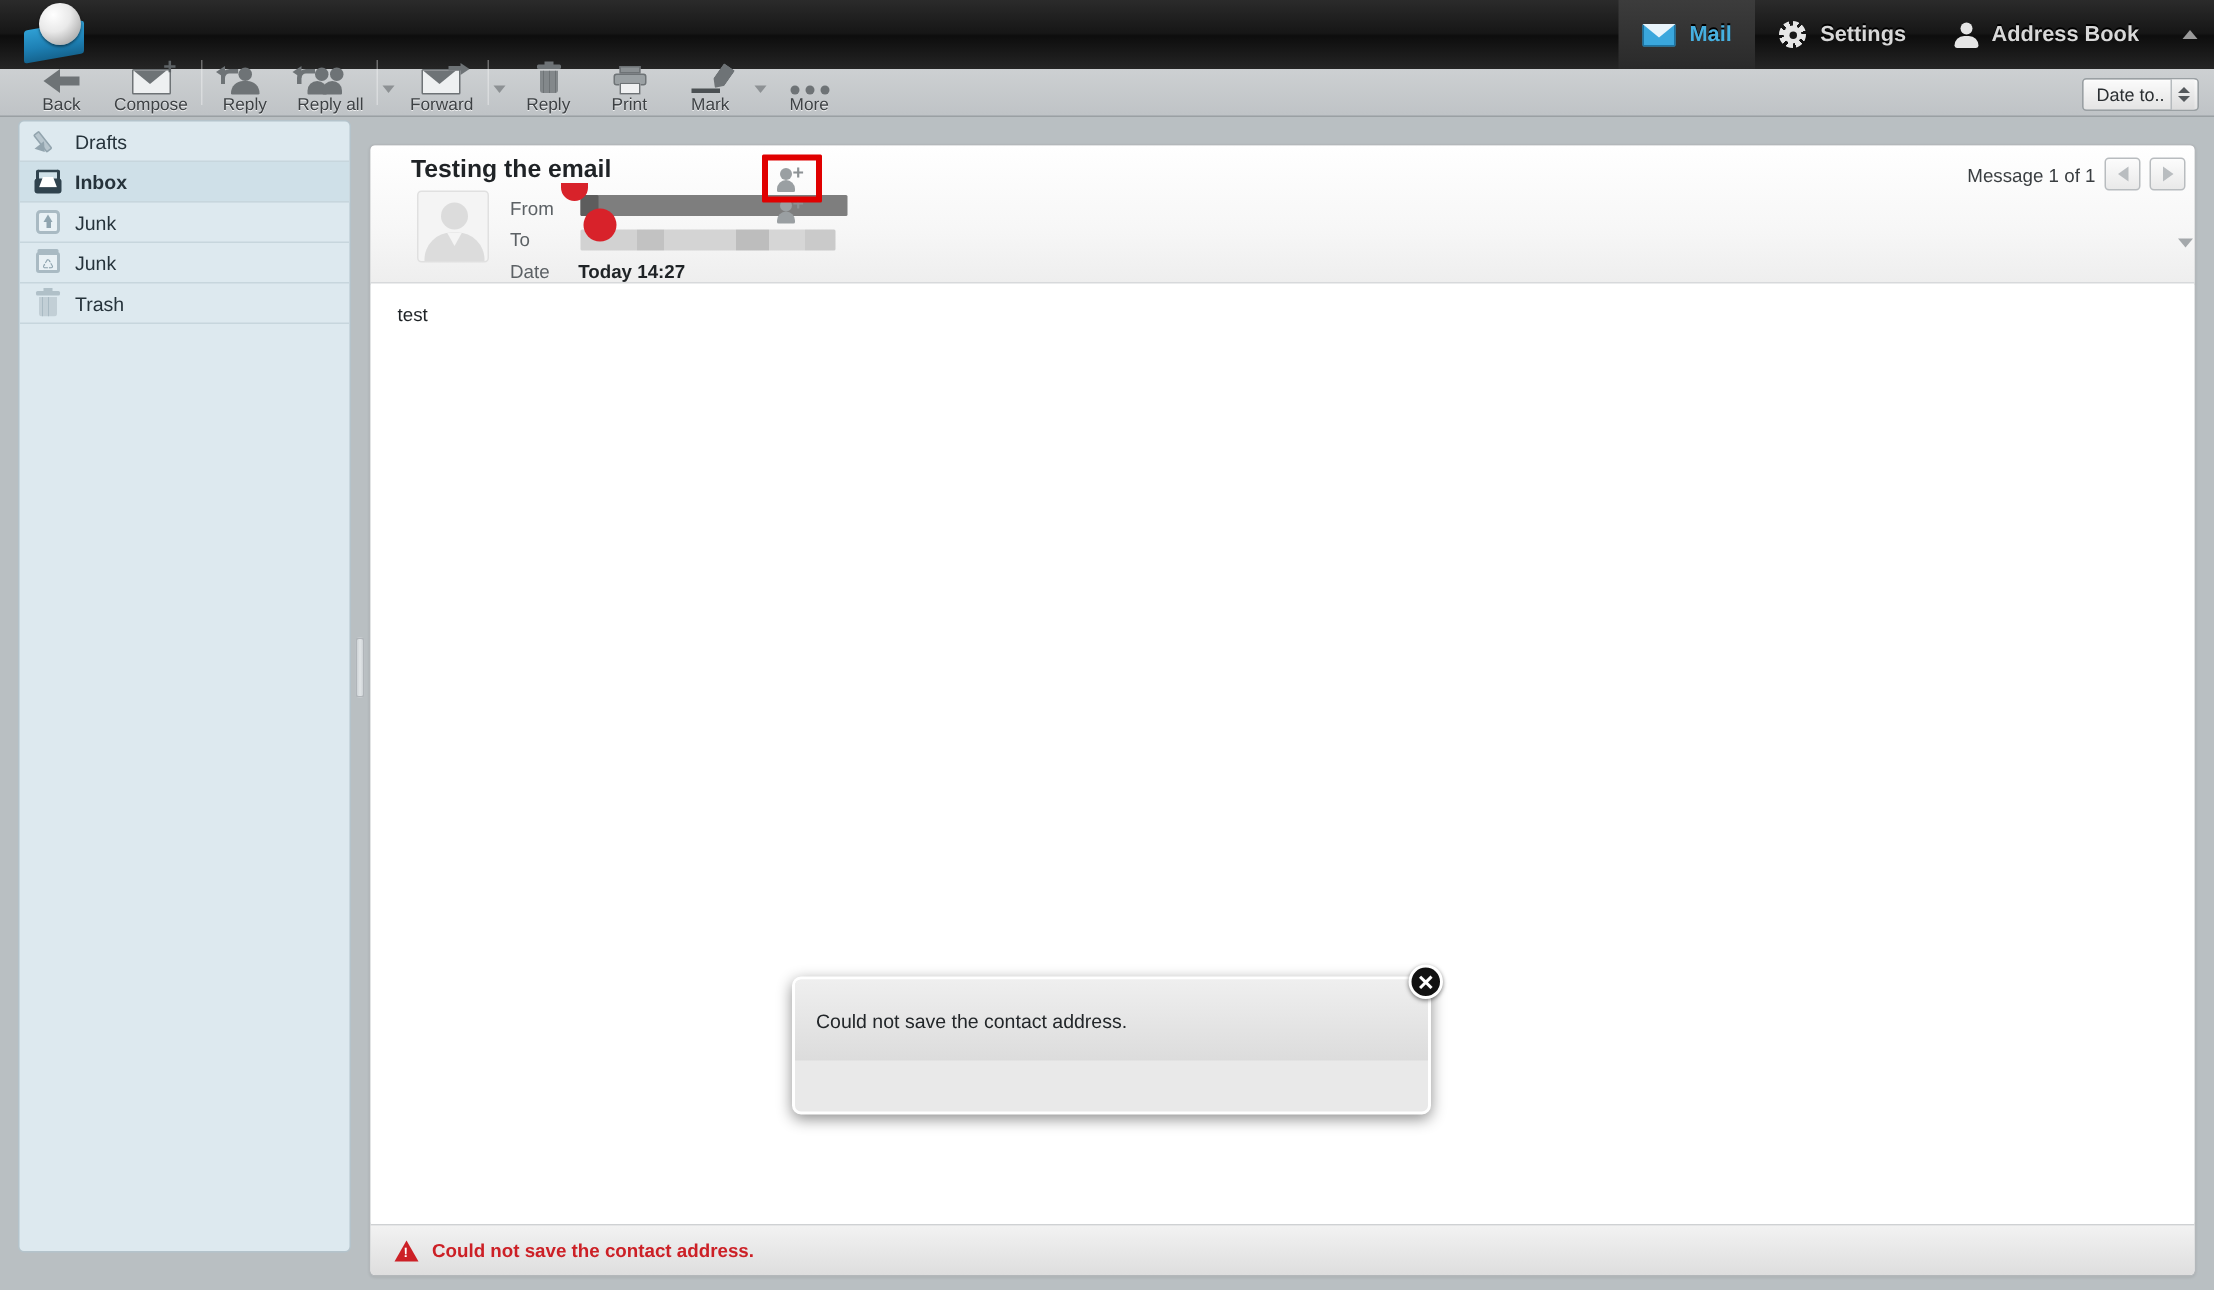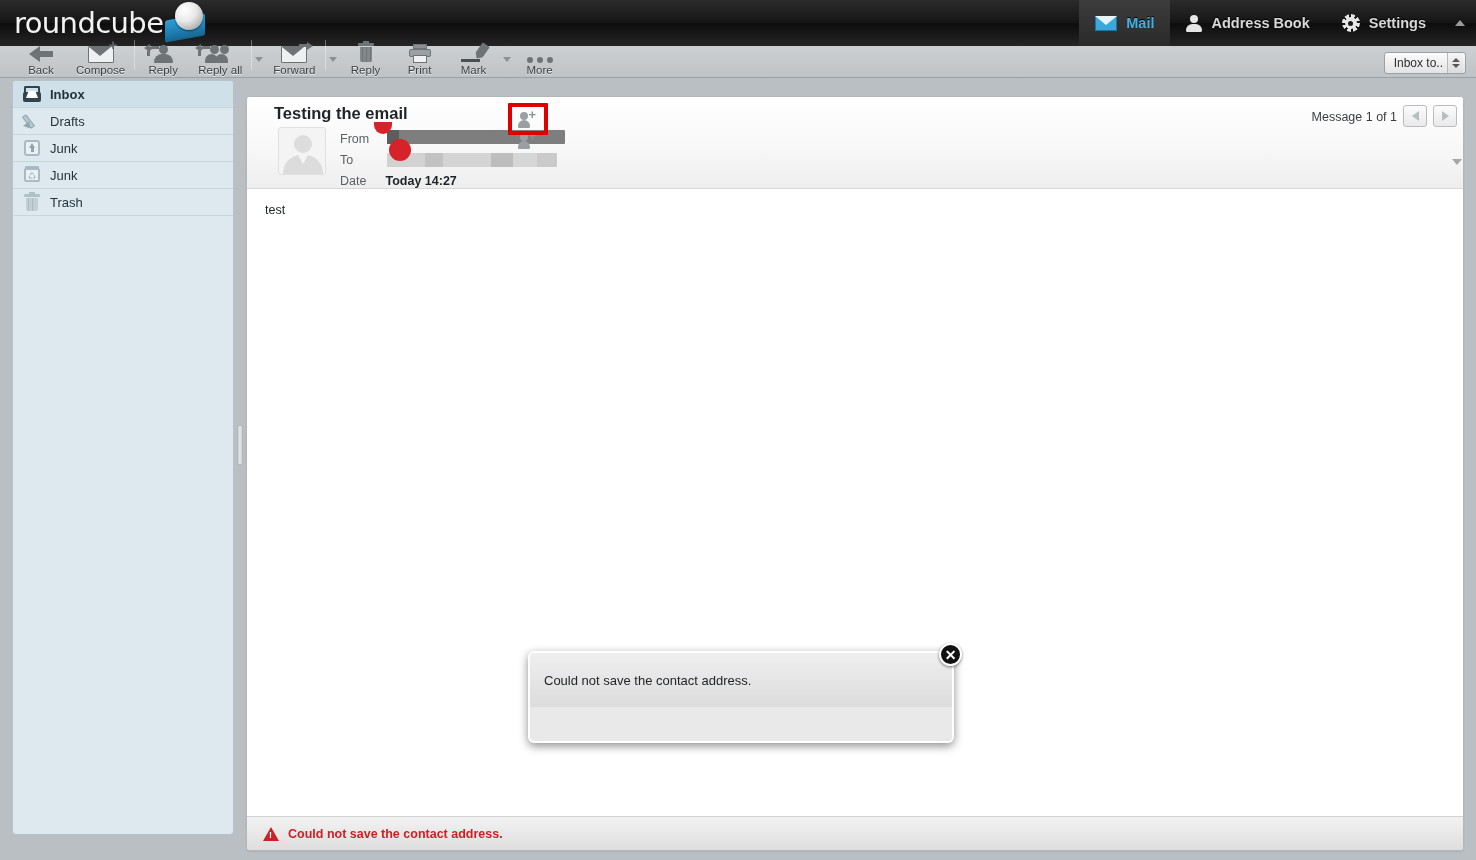--- a/index.html
+++ b/index.html
@@ -337,49 +337,48 @@
   }
   .dialog-close .x { color:#fff; font-size:14px; font-weight:bold; line-height:14px; }
 </style>
 </head>
 <body>
 
 <div id="app">
 
   <div class="topbar">
     <div class="logo-wrap">
-      <span class="logo-text">roundcube</span>
       <span class="logo-cube">
         <span class="box"></span>
           <span class="ball"></span>
       </span>
     </div>
 
     <div class="taskbar">
       <div class="task sel">
         <span class="icon-mail-sm">
             <span class="env"></span>
             <span class="fl"></span>
           </span>
         <span class="tlabel">Mail</span>
       </div>
       <div class="task">
-        <span class="icon-person-sm">
-            <span class="h"></span>
-            <span class="b"></span>
-          </span>
-        <span class="tlabel">Address Book</span>
-      </div>
-      <div class="task">
         <span class="icon-gear-sm">
             <span class="ring"></span>
             <span class="inner"></span>
             <span class="hole"></span>
           </span>
         <span class="tlabel">Settings</span>
+      </div>
+      <div class="task">
+        <span class="icon-person-sm">
+            <span class="h"></span>
+            <span class="b"></span>
+          </span>
+        <span class="tlabel">Address Book</span>
       </div>
     </div>
     <div class="topbar-collapse"></div>
   </div>
 
   <div class="toolbar">
     <div class="tb-items">
 
       <div class="tbtn">
         <span class="glyph">
@@ -486,45 +485,45 @@
               <i></i>
               <i></i>
             </span>
         </span>
         <span class="lbl">More</span>
       </div>
 
     </div>
 
     <div class="moveto">
-      <span>Inbox to..</span>
+      <span>Date to..</span>
       <span class="sp">
           <span class="up"></span>
           <span class="dn"></span>
         </span>
     </div>
   </div>
 
   <div class="sidebar">
+    <div class="folder">
+      <span class="fi fi-pencil">
+          <span class="stick"></span>
+          <span class="tip"></span>
+        </span>
+      <span>Drafts</span>
+    </div>
     <div class="folder sel">
       <span class="fi fi-inbox">
           <span class="top"></span>
           <span class="tray"></span>
           <span class="slot"></span>
         </span>
       <span>Inbox</span>
     </div>
     <div class="folder">
-      <span class="fi fi-pencil">
-          <span class="stick"></span>
-          <span class="tip"></span>
-        </span>
-      <span>Drafts</span>
-    </div>
-    <div class="folder">
       <span class="fi fi-sent">
           <span class="box"></span>
           <span class="arrow"></span>
           <span class="stem"></span>
         </span>
       <span>Junk</span>
     </div>
     <div class="folder">
       <span class="fi fi-junk">
           <span class="box"></span>

